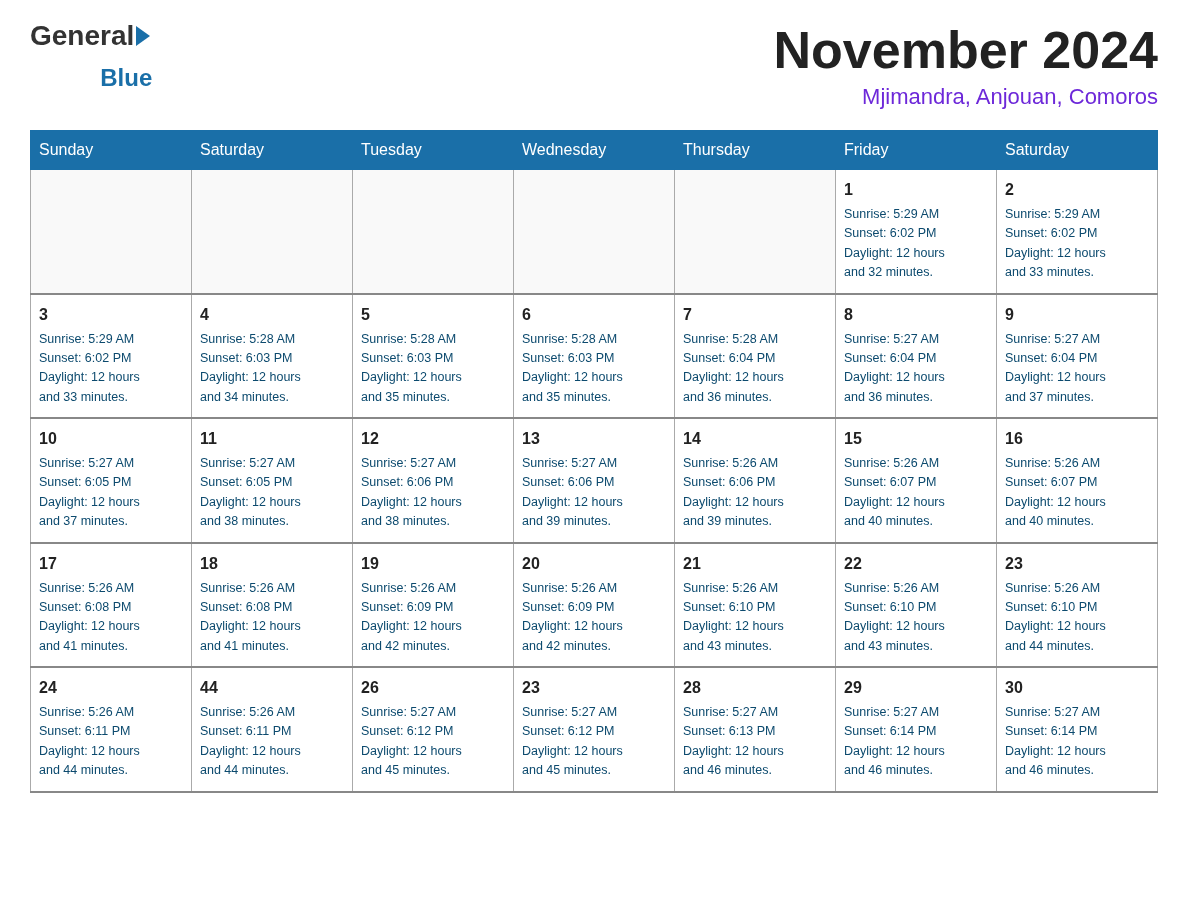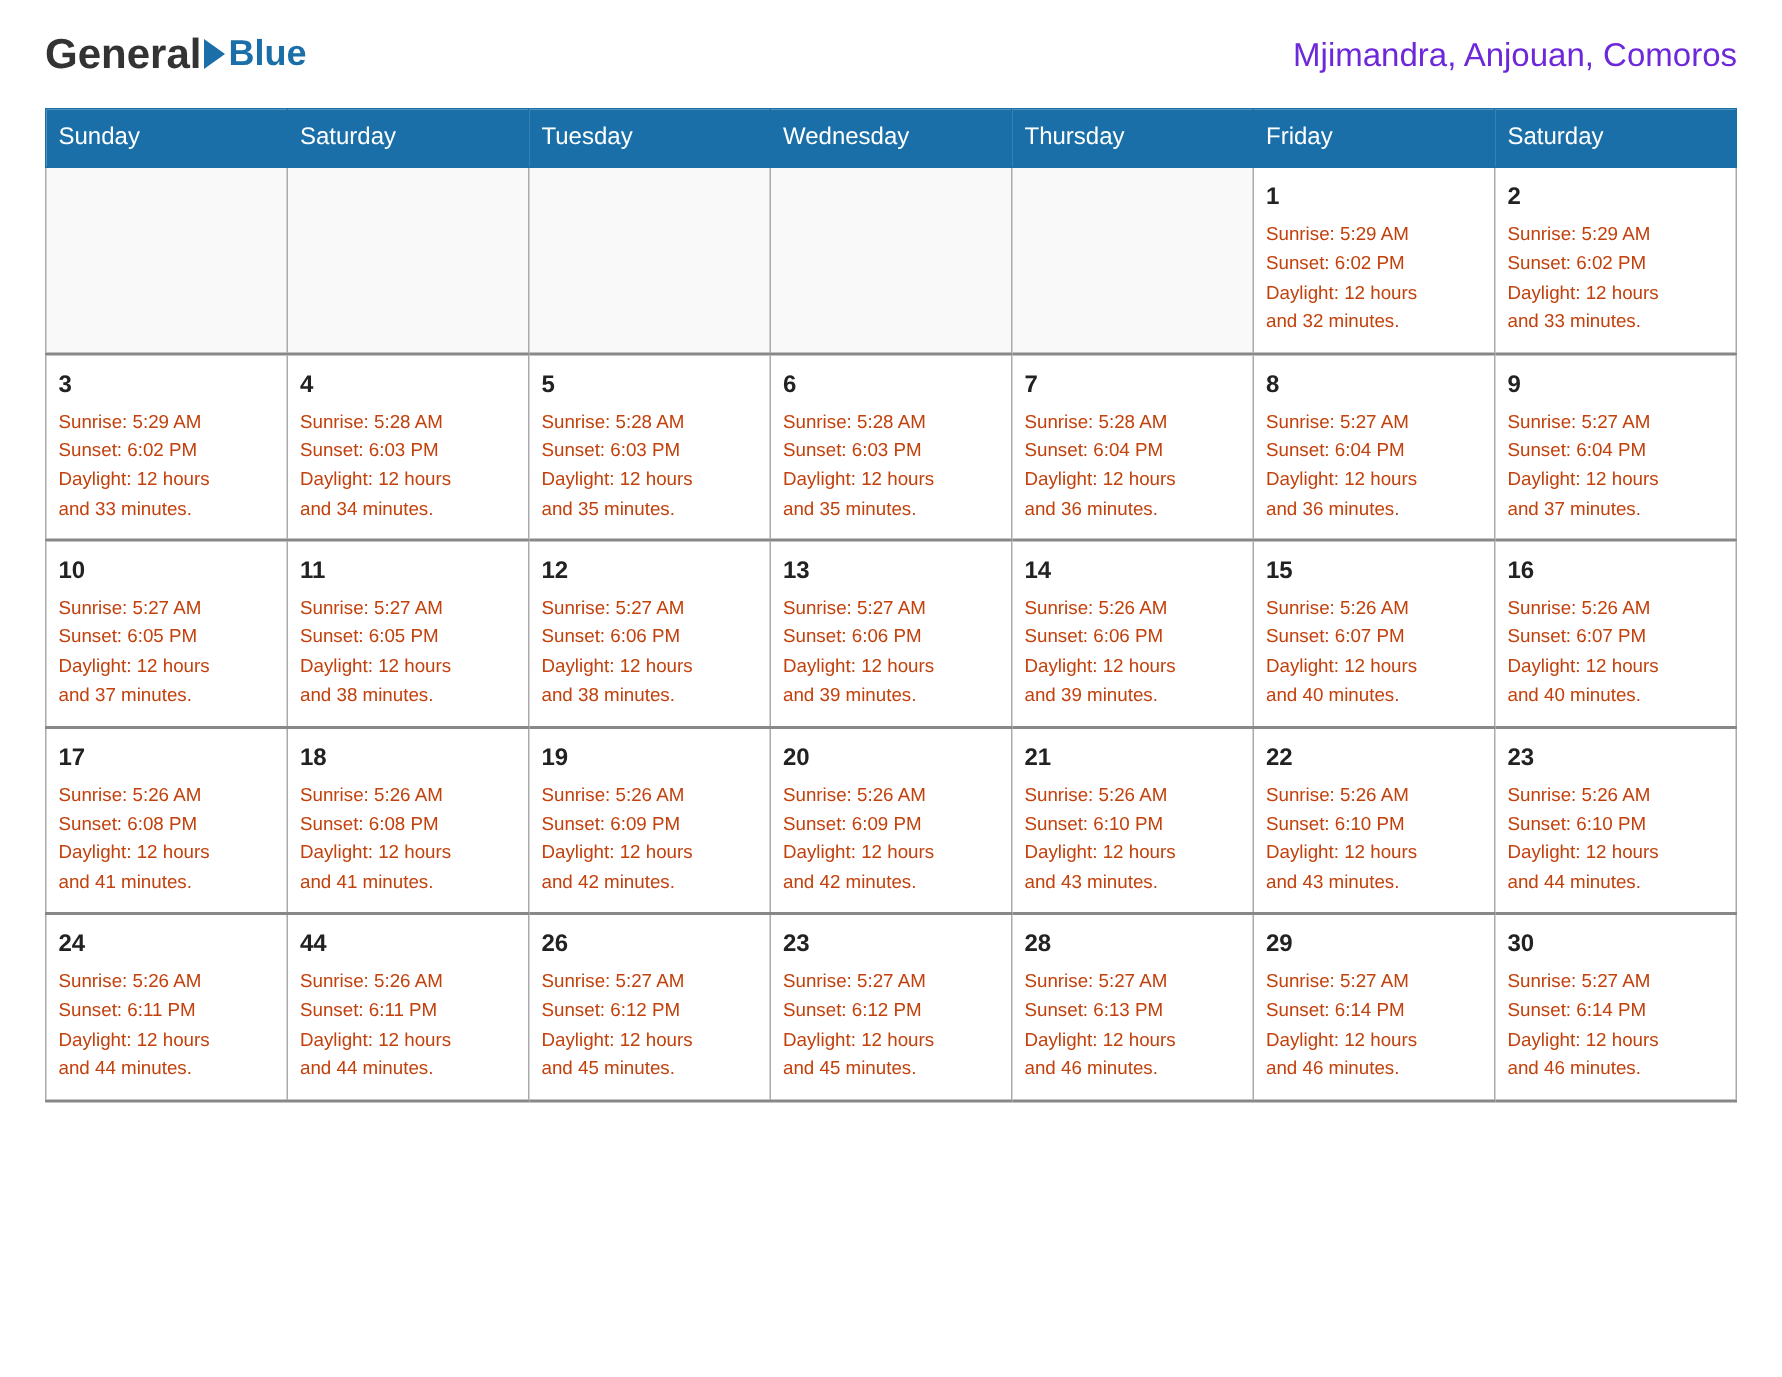--- a/index.html
+++ b/index.html
@@ -11,21 +11,23 @@
       min-height: 918px;
     }
     .header {
       display: flex;
       justify-content: space-between;
       align-items: flex-start;
       margin-bottom: 20px;
     }
     .logo {
       display: flex;
-      align-items: center;
+      flex-direction: column;
+      align-items: flex-end;
+      gap: 12px;
     }
     .logo-top {
       display: flex;
       align-items: center;
       font-size: 28px;
       font-weight: bold;
       color: #333;
     }
     .logo-general { color: #333; }
     .logo-arrow {
@@ -80,21 +82,21 @@
     }
     .day-number {
       font-size: 16px;
       font-weight: bold;
       color: #222;
       display: block;
       margin-bottom: 3px;
     }
     .day-info {
       font-size: 12.5px;
-      color: #c2410c;
+      color: #0c4a6e;
       line-height: 1.55;
     }
     .empty-cell {
       background: #f9f9f9;
     }
     tr.week-row td {
       border-bottom: 2px solid #888;
     }
   </style>
 </head>
@@ -102,20 +104,21 @@
 
 <div class="header">
   <div class="logo">
     <div class="logo-top">
       <span class="logo-general">General</span>
       <div class="logo-arrow"></div>
     </div>
     <span class="logo-blue">Blue</span>
   </div>
   <div class="title-section">
+    <div class="month-title">November 2024</div>
     <div class="location-title">Mjimandra, Anjouan, Comoros</div>
   </div>
 </div>
 
 <table class="calendar">
   <thead>
     <tr>
     <th>Sunday</th>
         <th>Saturday</th>
         <th>Tuesday</th>

